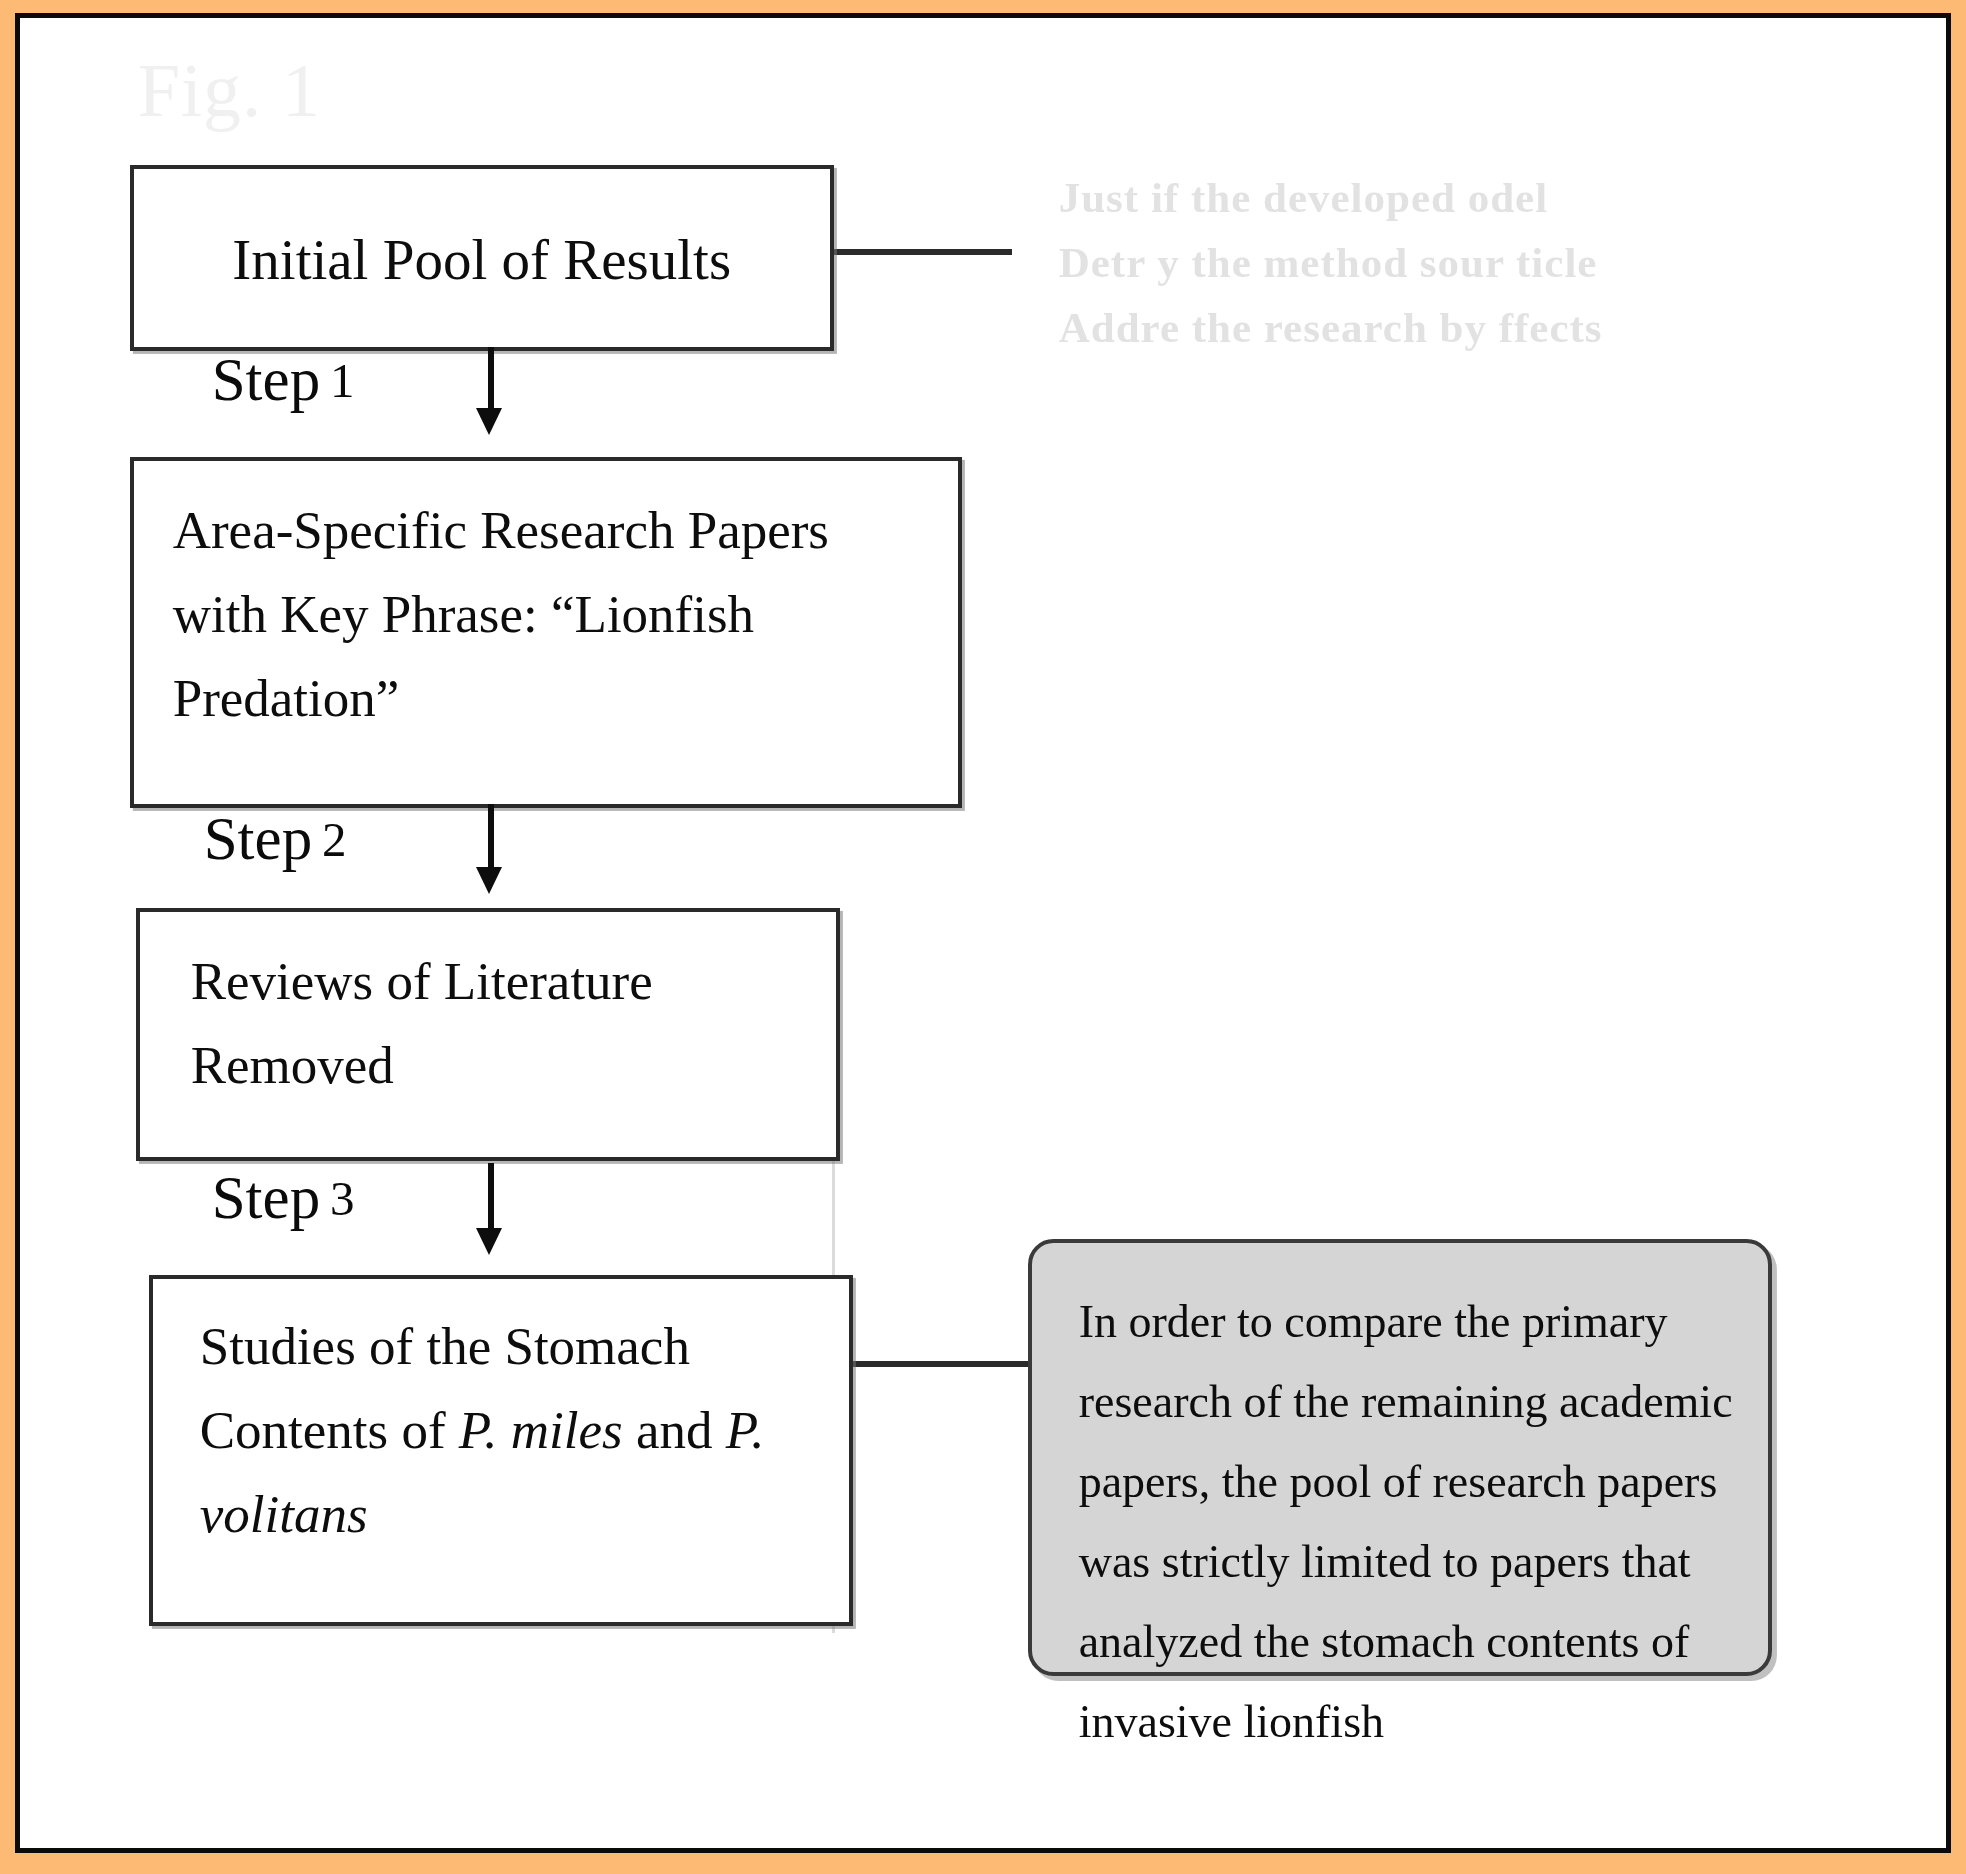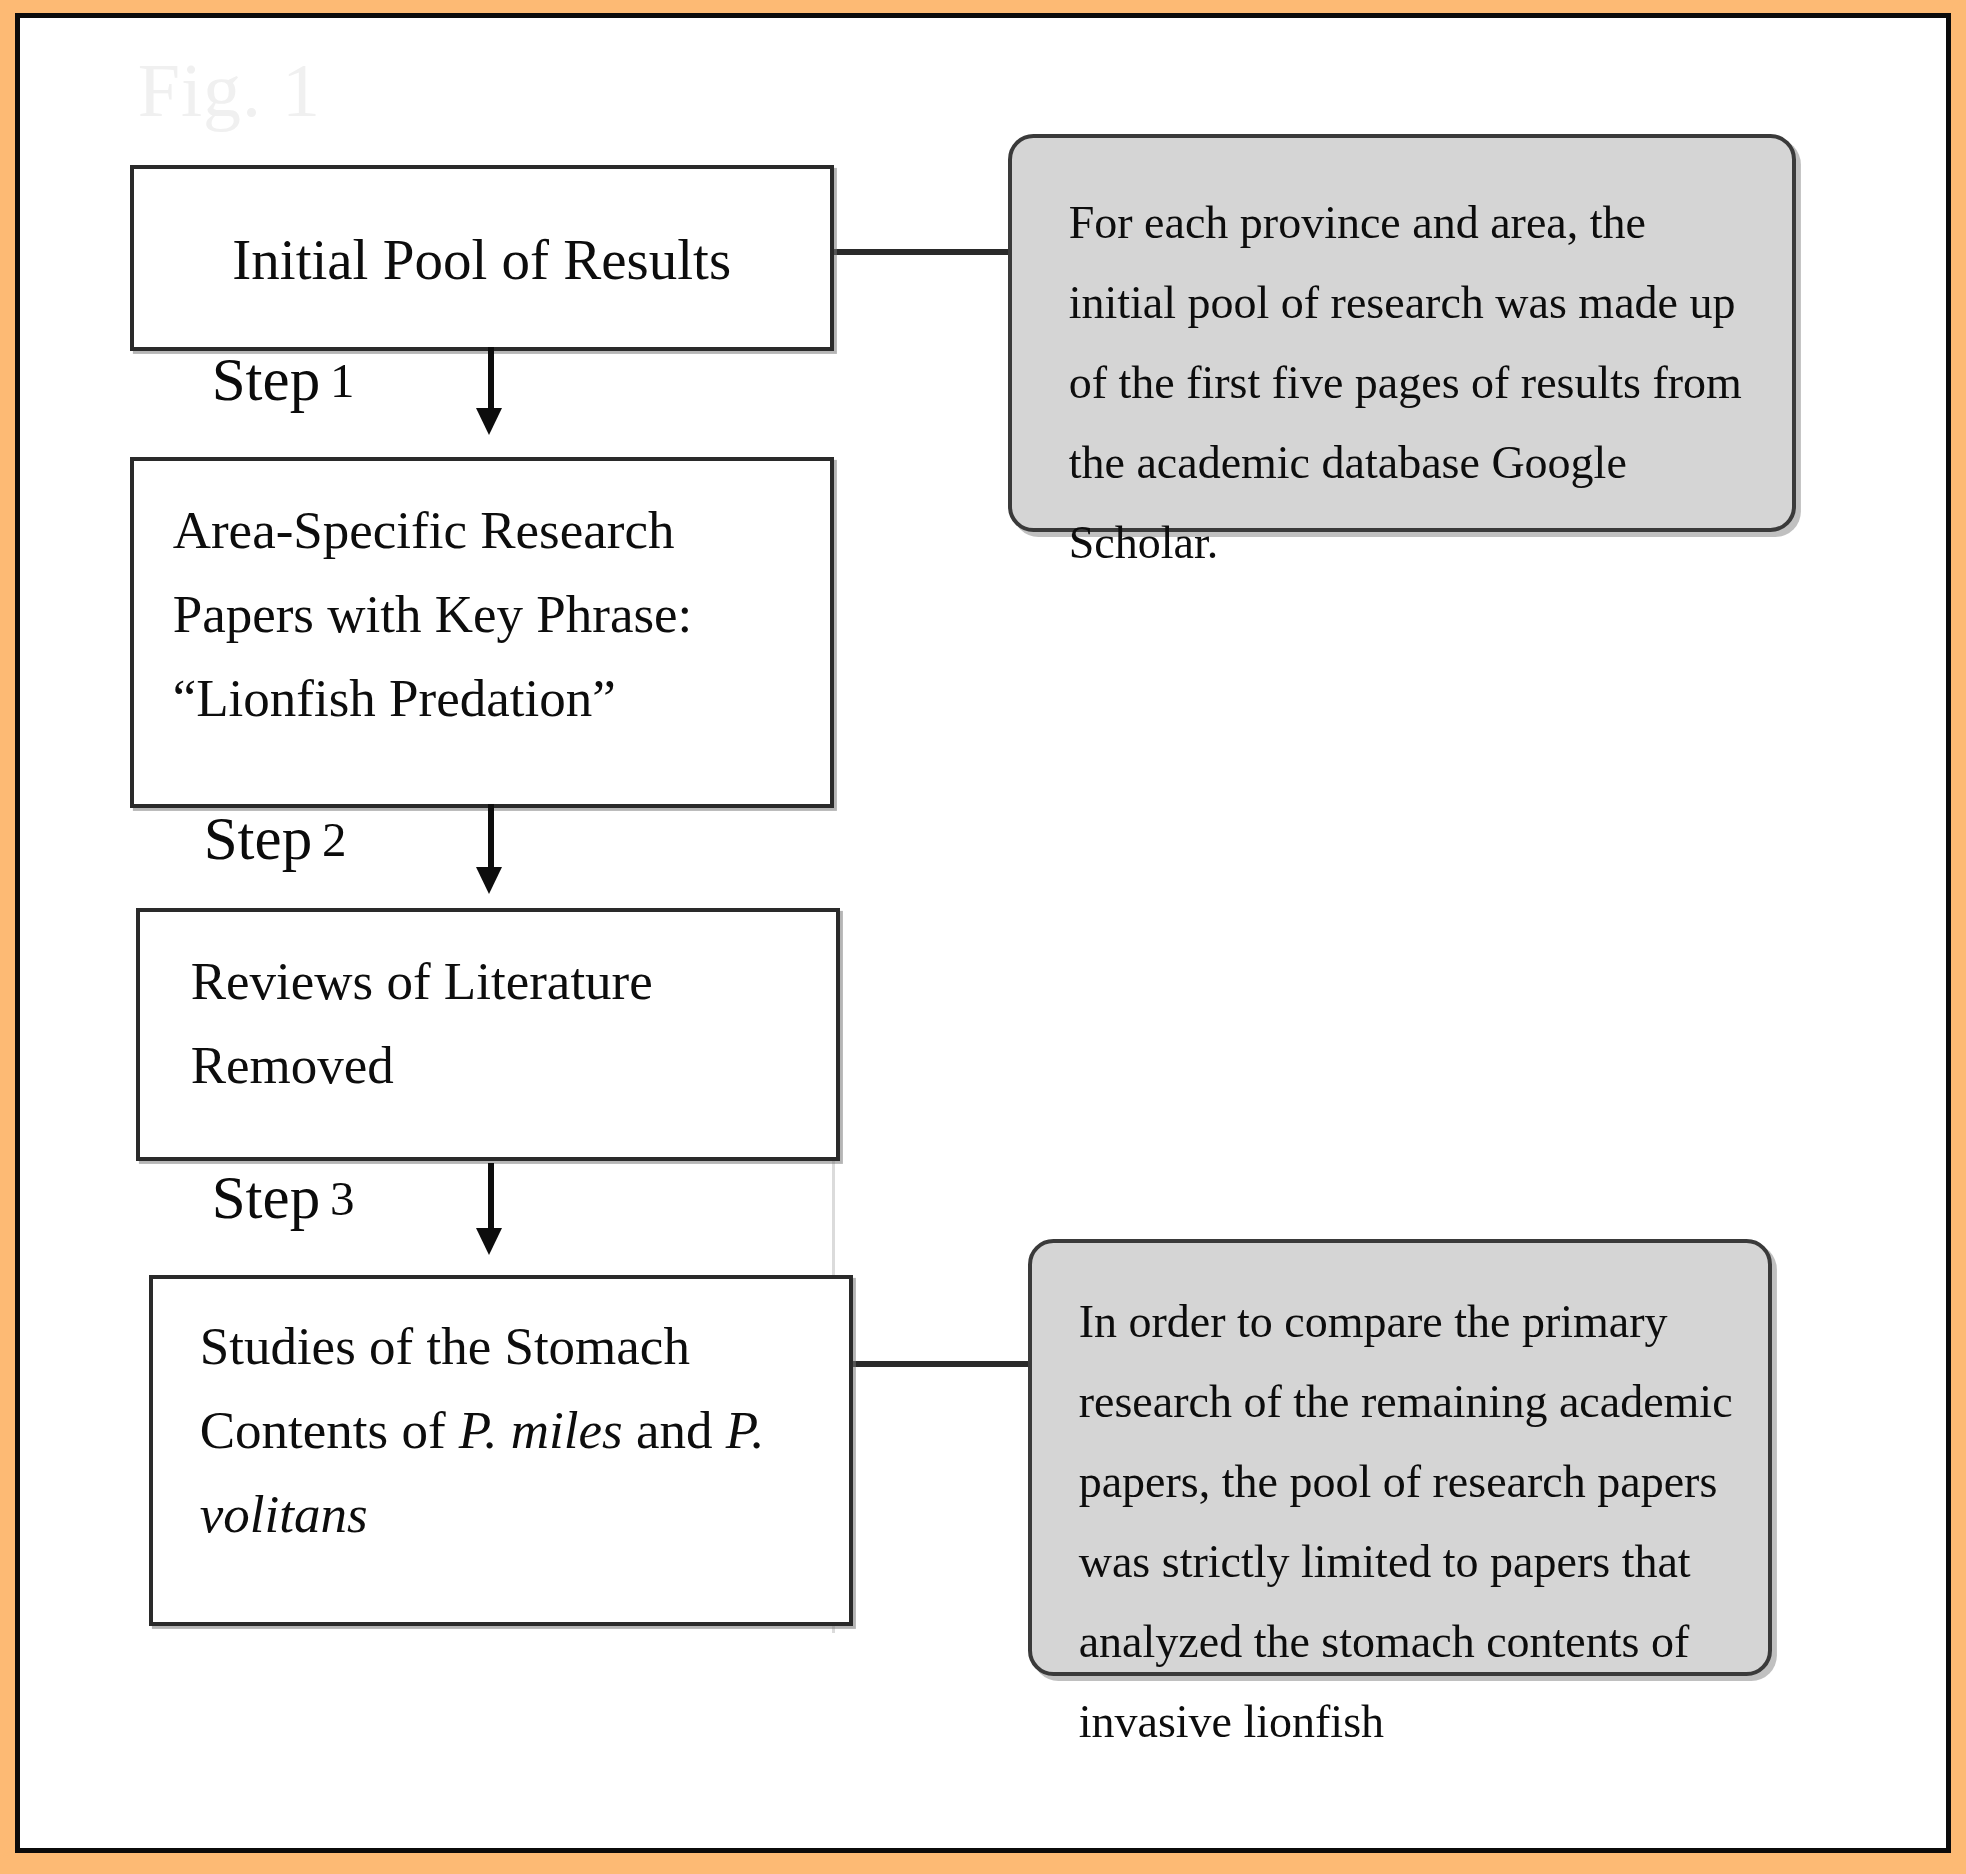--- a/index.html
+++ b/index.html
@@ -88,21 +88,21 @@
   }
 
   #box-1 { left: 110px; top: 147px; width: 704px; height: 186px; }
   #box-1 .flow-box-text {
     top: 49px;
     text-align: center;
     left: 0; right: 0;
     font-size: 57px;
   }
 
-  #box-2 { left: 110px; top: 439px; width: 704px; height: 351px; }
+  #box-2 { left: 110px; top: 439px; width: 832px; height: 351px; }
   #box-2 .flow-box-text { top: 27.4px; }
 
   #box-3 { left: 116px; top: 890px; width: 704px; height: 253px; }
   #box-3 .flow-box-text { top: 27.4px; left: 51px; }
 
   #box-4 { left: 110px; top: 1257px; width: 704px; height: 351px; margin-left: 19px; }
   #box-4 .flow-box-text { top: 25.5px; left: 47px; }
 
   .flow-box-text em { font-style: italic; }
 
@@ -239,23 +239,20 @@
     </div>
     <div class="down-arrow" id="arrow-3">
       <div class="shaft"></div>
         <div class="head"></div>
     </div>
 
     <div class="flow-box" id="box-4">
       <div class="flow-box-text">Studies of the Stomach Contents of <em>P. miles</em> and <em>P. volitans</em></div>
     </div>
 
-    <div class="callout" id="callout-1">
-      <div class="callout-text">For each province and area, the initial pool of research was made up of the first five pages of results from the academic database Google Scholar.</div>
-    </div>
 
     <div class="callout" id="callout-2">
       <div class="callout-text">In order to compare the primary research of the remaining academic papers, the pool of research papers was strictly limited to papers that analyzed the stomach contents of invasive lionfish</div>
     </div>
 
   </div>
 </div>
 
 
 </body></html>

